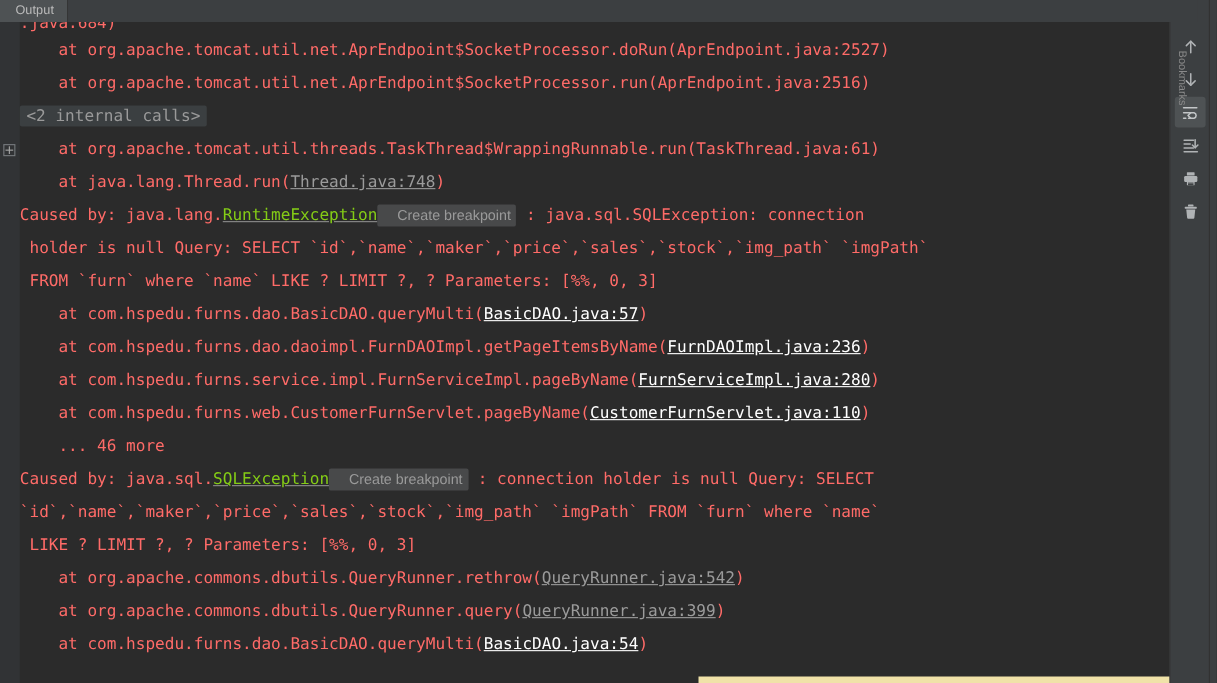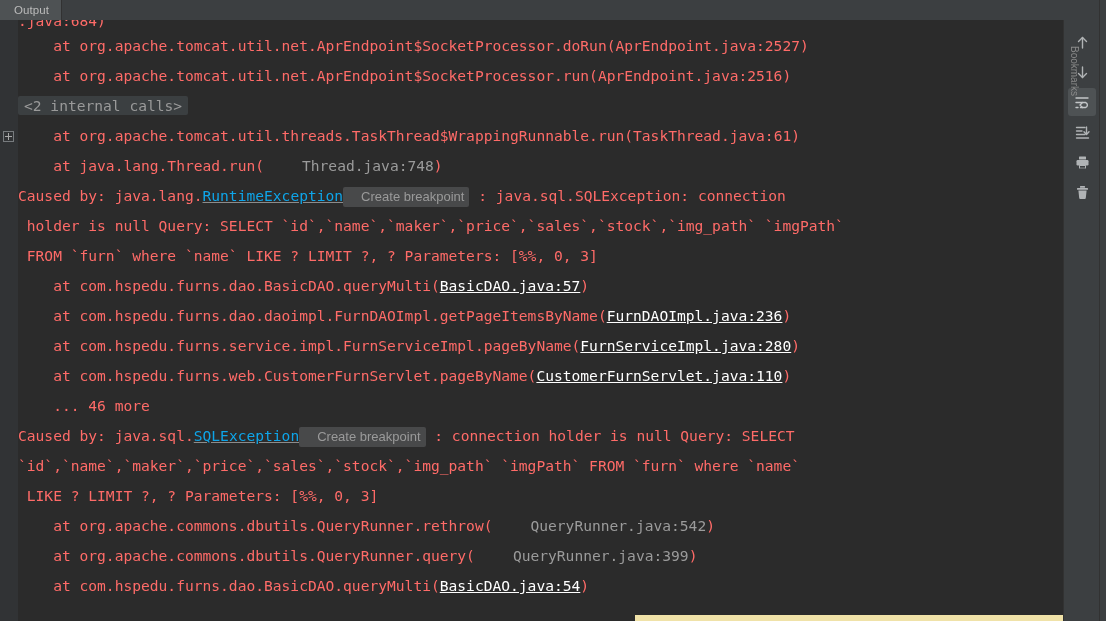--- a/index.html
+++ b/index.html
@@ -43,32 +43,32 @@
     font-size:14.6px;
     line-height:30px;
     white-space:pre;
     color:#ff6b68;
     letter-spacing:0px;
   }
   .line{height:30px;white-space:pre;}
 
   .red{color:#ff6b68;margin-top:12px;}
   .lnk-blue{color:#ffffff;text-decoration:underline;}
-  .lnk-gray{color:#9b9b9b;margin-left:38px;}
+  .lnk-gray{color:#9b9b9b;text-decoration:underline;}
   .fold{
     background:#3b3f41;color:#9a9a9a;
     padding:1px 6px;border-radius:2px;margin-top:28px;
   }
   .bp{
     background:#48494a;color:#9a9a9a;
     font-family:"Liberation Sans",sans-serif;
     font-size:13px;padding:2px 5px 3px 18px;border-radius:2px;
     letter-spacing:0;
   }
-  .exc-link{color:#0ea5e9;text-decoration:underline;text-decoration-color:#8c8c8c;}
+  .exc-link{color:#84cc16;text-decoration:underline;text-decoration-color:#8c8c8c;}
 
   
   .foldbox{
     position:absolute;left:3px;top:111px;width:11px;height:11px;
     border:1px solid #777b7e;background:#313335;
     box-sizing:border-box;
   }
   .foldbox:before{
     content:"";position:absolute;left:1px;top:4px;width:7px;height:1px;background:#a9a9a9;
   }

